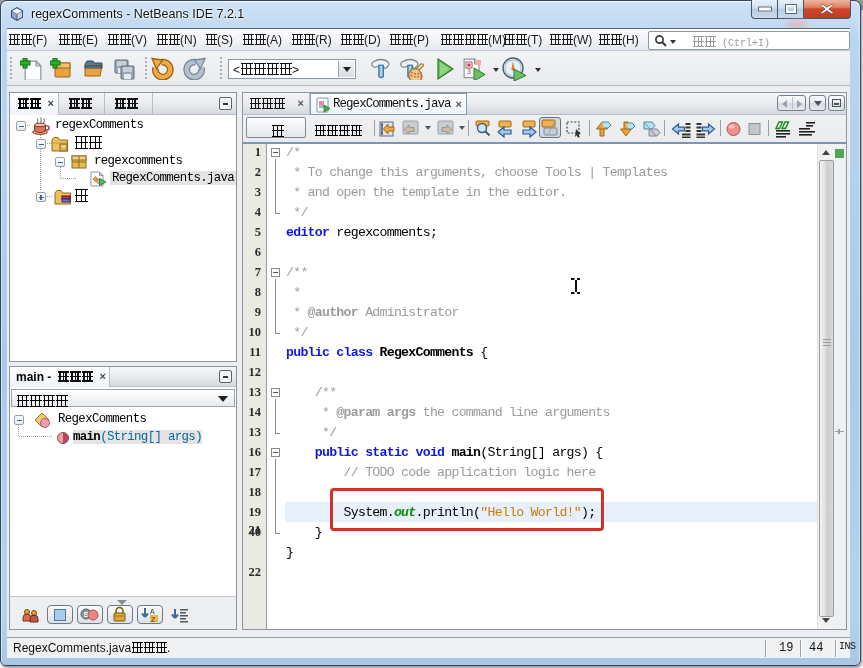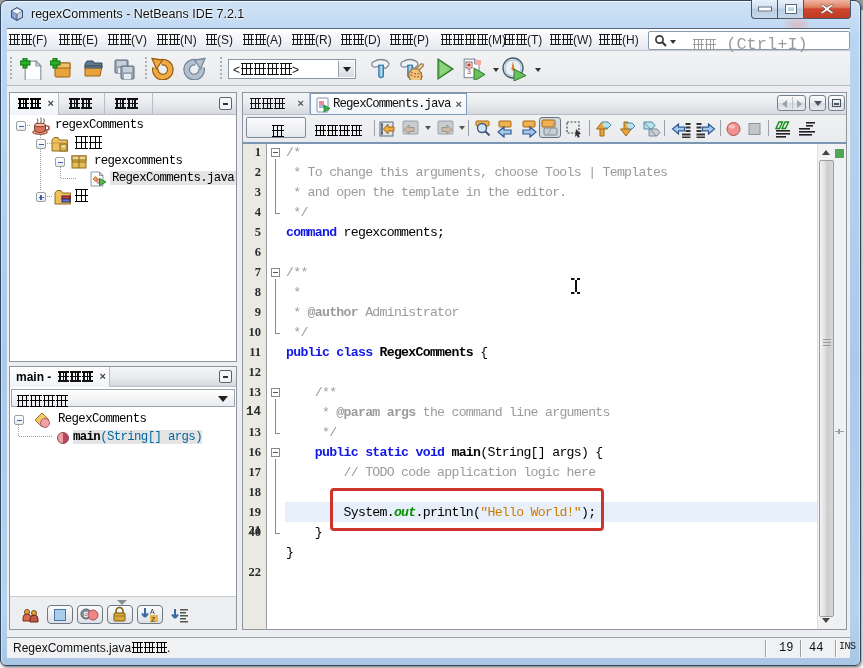--- a/index.html
+++ b/index.html
@@ -139,21 +139,21 @@
     <div class="mi" style="left:503px;"><span class="z"></span><span class="z"></span>(T)</div>
     <div class="mi" style="left:549px;"><span class="z"></span><span class="z"></span>(W)</div>
     <div class="mi" style="left:598px;"><span class="z"></span><span class="z"></span>(H)</div>
   </div>
 <div id="search">
  <svg style="position:absolute;left:5px;top:2px" width="14" height="14" viewBox="0 0 14 14">
       <circle cx="5.5" cy="5.5" r="3.6" fill="none" stroke="#3a3a3a" stroke-width="1.7"></circle>
       <line x1="8.3" y1="8.3" x2="12" y2="12" stroke="#3a3a3a" stroke-width="2.2"></line>
     </svg>
  <div class="tri" style="position:absolute;left:21px;top:8px;border-left:3.5px solid transparent;border-right:3.5px solid transparent;border-top:4px solid #333;"></div>
- <div style="position:absolute;left:43px;top:3px;color:#9b9b9b;font-size:12px;"><span class="z"></span><span class="z"></span><span class="mono" style="font-size:17px;"> (Ctrl+I)</span></div>
+ <div style="position:absolute;left:43px;top:3px;color:#9b9b9b;font-size:12px;"><span class="z"></span><span class="z"></span><span class="mono" style="font-size:10px;"> (Ctrl+I)</span></div>
 </div>
 <div id="toolbar">
     <div style="position:absolute;left:3px;top:5px;width:2px;height:24px;background:repeating-linear-gradient(180deg,#aab0b8 0 2px,transparent 2px 4px);"></div>
     <div style="position:absolute;left:138px;top:5px;width:2px;height:24px;background:repeating-linear-gradient(180deg,#aab0b8 0 2px,transparent 2px 4px);"></div>
     <div style="position:absolute;left:213px;top:5px;width:2px;height:24px;background:repeating-linear-gradient(180deg,#aab0b8 0 2px,transparent 2px 4px);"></div>
     <div style="position:absolute;left:13px;top:6px;"><svg width="22" height="22" viewBox="0 0 22 22">
         <g transform="translate(4,2) scale(1.2)">
           <path d="M1 1 h9 l4 4 v12 h-13 z" fill="#fdfdfd" stroke="#8a98a8"></path>
           <path d="M10 1 l4 4 h-4 z" fill="#d8e0e8" stroke="#8a98a8"></path>
         </g>
@@ -534,21 +534,21 @@
         <div class="ln" style="left:-12px;top:61px;">4</div>
         <div class="ln" style="left:-12px;top:81px;">5</div>
         <div class="ln" style="left:-12px;top:101px;">6</div>
         <div class="ln" style="left:-12px;top:121px;">7</div>
         <div class="ln" style="left:-12px;top:141px;">8</div>
         <div class="ln" style="left:-12px;top:161px;">9</div>
         <div class="ln" style="left:-12px;top:181px;">10</div>
         <div class="ln" style="left:-12px;top:201px;">11</div>
         <div class="ln" style="left:-12px;top:221px;">12</div>
         <div class="ln" style="left:-12px;top:241px;">13</div>
-        <div class="ln" style="left:-12px;top:261px;font-family:Liberation Mono, monospace;">14</div>
+        <div class="ln" style="left:-12px;top:261px;">14</div>
         <div class="ln" style="left:-12px;top:281px;">13</div>
         <div class="ln" style="left:-12px;top:301px;">16</div>
         <div class="ln" style="left:-12px;top:321px;">17</div>
         <div class="ln" style="left:-12px;top:341px;">18</div>
         <div class="ln" style="left:-12px;top:361px;">19</div>
         <div class="ln" style="left:-12px;top:381px;">40</div>
         <div class="ln" style="left:-12px;top:379px;">21</div>
         <div class="ln" style="left:-12px;top:421px;">22</div>
       </div>
   <div id="folds">
@@ -563,21 +563,21 @@
         <div class="fend" style="top:289px;"></div>
         <div class="fbox" style="top:304px;"></div>
         <div class="fline" style="top:315px;height:74px;"></div>
         <div class="fend" style="top:389px;"></div>
       </div>
   <div id="codelines">
         <div class="cl" style="top:-1px;"><span class="cm">/*</span></div>
         <div class="cl" style="top:19px;"><span class="cm"> * To change this arguments, choose Tools | Templates</span></div>
         <div class="cl" style="top:39px;"><span class="cm"> * and open the template in the editor.</span></div>
         <div class="cl" style="top:59px;"><span class="cm"> */</span></div>
-        <div class="cl" style="top:79px;"><span class="kw">command</span> regexcomments;</div>
+        <div class="cl" style="top:79px;"><span class="kw">editor</span> regexcomments;</div>
         <div class="cl" style="top:119px;"><span class="cm">/**</span></div>
         <div class="cl" style="top:139px;"><span class="cm"> *</span></div>
         <div class="cl" style="top:159px;"><span class="cm"> * </span><span class="tag">@author</span><span class="cm"> Administrator</span></div>
         <div class="cl" style="top:179px;"><span class="cm"> */</span></div>
         <div class="cl" style="top:199px;"><span class="kw">public class</span> <span class="bd">RegexComments</span> {</div>
         <div class="cl" style="top:239px;">    <span class="cm">/**</span></div>
         <div class="cl" style="top:259px;"><span class="cm">     * </span><span class="tag">@param args</span><span class="cm"> the command line arguments</span></div>
         <div class="cl" style="top:279px;"><span class="cm">     */</span></div>
         <div class="cl" style="top:299px;">    <span class="kw">public static void</span> <span class="bd">main</span>(String[] args) {</div>
         <div class="cl" style="top:319px;"><span class="cm">        // TODO code application logic here</span></div>

